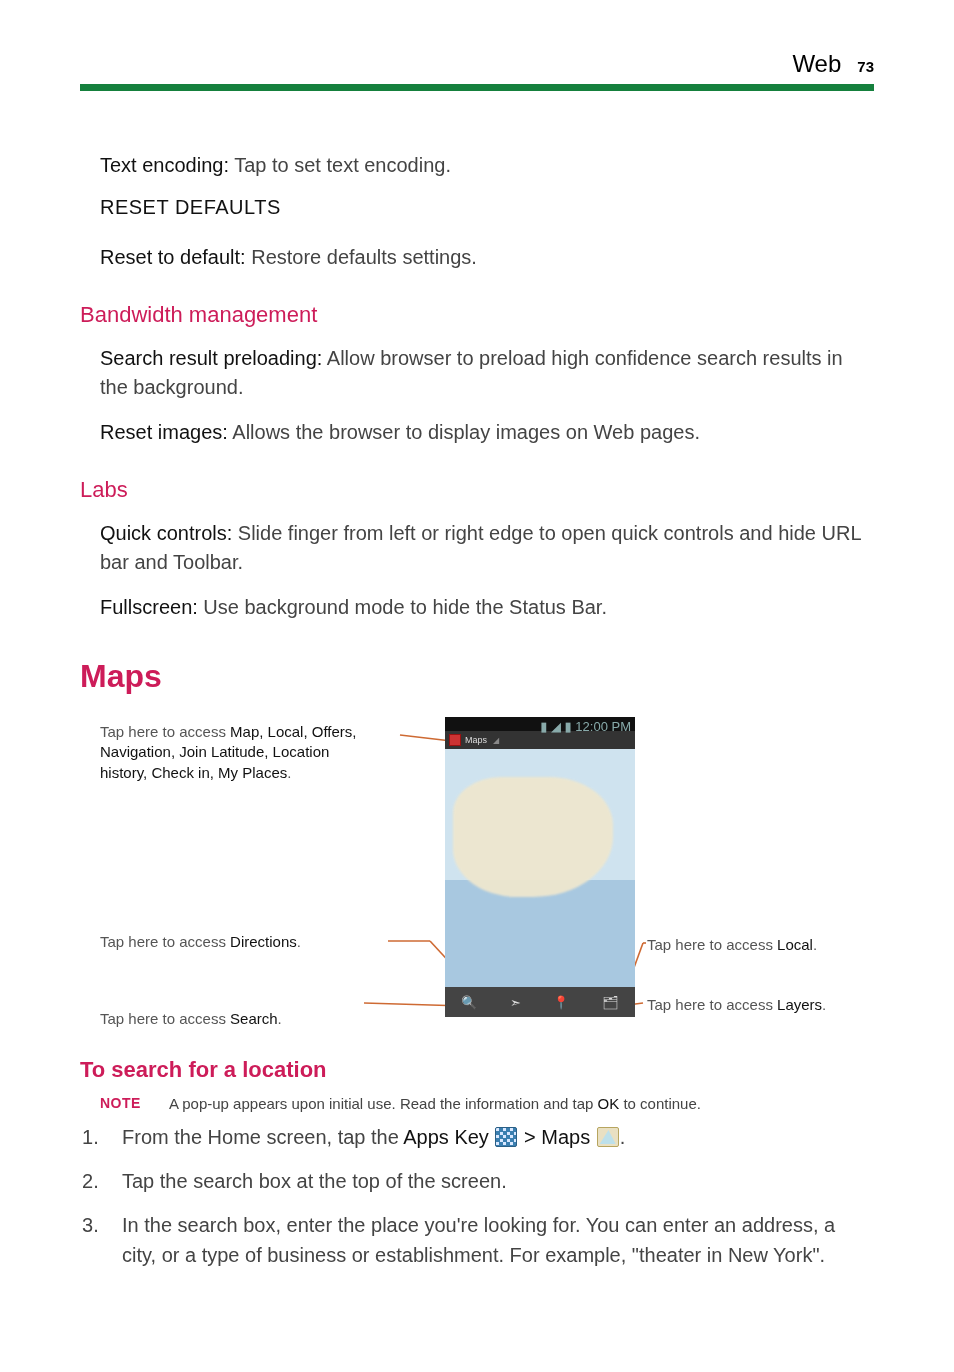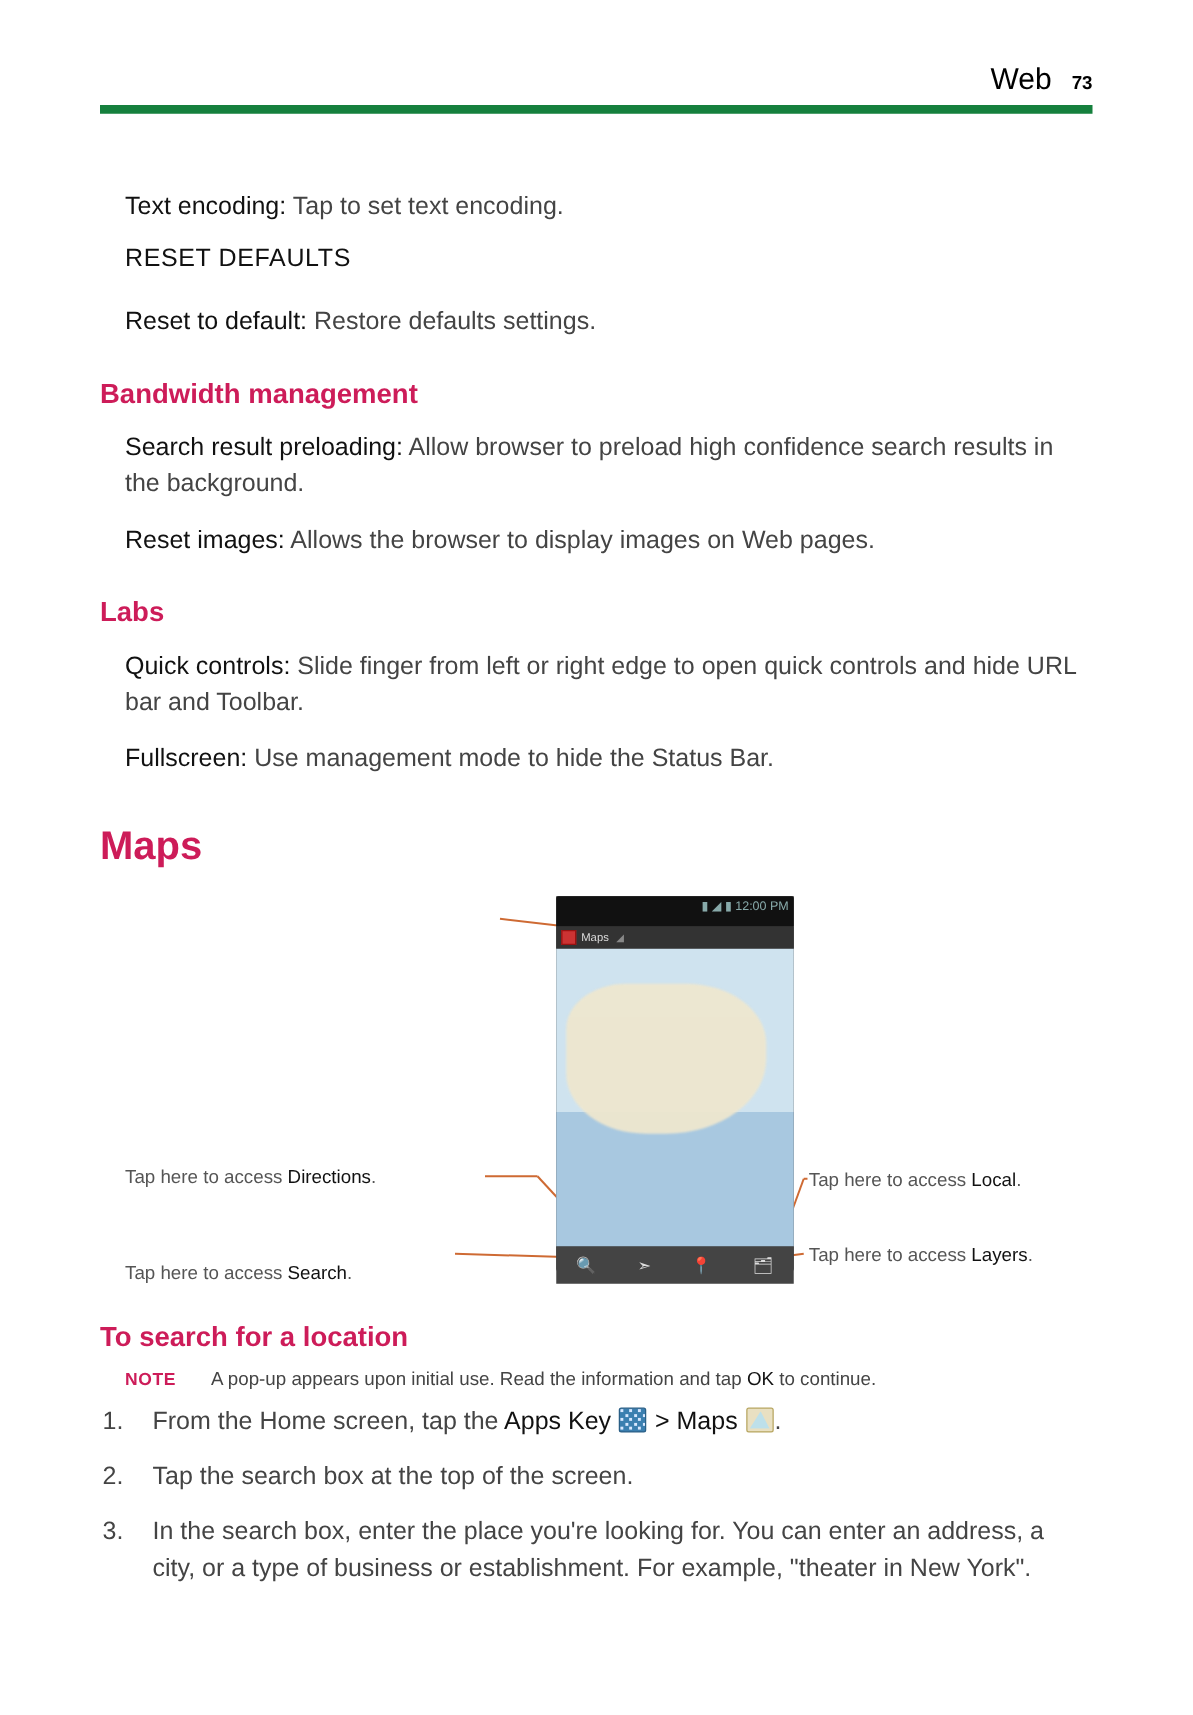--- a/index.html
+++ b/index.html
@@ -40,21 +40,21 @@
   .item .label { color: #111; }
   .caps {
     margin: 0 0 24px 20px;
     font-size: 20px;
     color: #111;
     letter-spacing: 0.5px;
   }
   .section-h {
     color: #cd1c59;
     font-size: 22px;
-    font-weight: 700;
+    font-weight: 400;
     margin: 30px 0 16px 0;
   }
   .maps-h {
     color: #cd1c59;
     font-size: 32px;
     font-weight: bold;
     margin: 36px 0 22px 0;
   }
   
   .diagram {
@@ -63,24 +63,24 @@
     margin: 0 0 30px 0;
   }
   .phone {
     position: absolute;
     left: 365px; top: 0;
     width: 190px; height: 300px;
     background: #2a2a2a;
     border-radius: 2px;
   }
   .phone-status {
-    height: 24px;
+    height: 14px;
     background: #111;
     color: #8aa;
-    font-size: 10px;
+    font-size: 13px;
     text-align: right;
     padding: 2px 4px 0 0;
   }
   .phone-bar {
     height: 18px;
     background: #333;
     display: flex;
     align-items: center;
     gap: 4px;
     padding-left: 4px;
@@ -213,37 +213,40 @@
   <span class="label">Reset images:</span><span> Allows the browser to display images on Web pages.</span>
 </p>
 
 <h3 class="section-h">Labs</h3>
 
 <p class="item">
   <span class="label">Quick controls:</span><span> Slide finger from left or right edge to open quick controls and hide URL bar and Toolbar.</span>
 </p>
 
 <p class="item">
-  <span class="label">Fullscreen:</span><span> Use management mode to hide the Status Bar.</span>
+  <span class="label">Fullscreen:</span><span> Use background mode to hide the Status Bar.</span>
 </p>
 
 <h2 class="maps-h">Maps</h2>
 
 <div class="diagram">
   <svg class="lines">
     <line x1="320" y1="18" x2="380" y2="25"></line>
     <line x1="308" y1="224" x2="350" y2="224"></line>
     <line x1="350" y1="224" x2="410" y2="289"></line>
     <line x1="284" y1="286" x2="384" y2="289"></line>
     <line x1="510" y1="289" x2="540" y2="289"></line>
     <line x1="540" y1="289" x2="563" y2="286"></line>
     <line x1="540" y1="289" x2="563" y2="226"></line>
     <line x1="563" y1="226" x2="566" y2="226"></line>
   </svg>
 
+  <div class="callout" style="left:20px; top:5px;">
+    <span>Tap here to access </span><span class="b">Map, Local, Offers, Navigation, Join Latitude, Location history, Check in, My Places</span><span>.</span>
+  </div>
   <div class="callout" style="left:20px; top:215px;">
     <span>Tap here to access </span><span class="b">Directions</span><span>.</span>
   </div>
   <div class="callout" style="left:20px; top:292px;">
     <span>Tap here to access </span><span class="b">Search</span><span>.</span>
   </div>
 
   <div class="callout" style="left:567px; top:218px;">
     <span>Tap here to access </span><span class="b">Local</span><span>.</span>
   </div>

